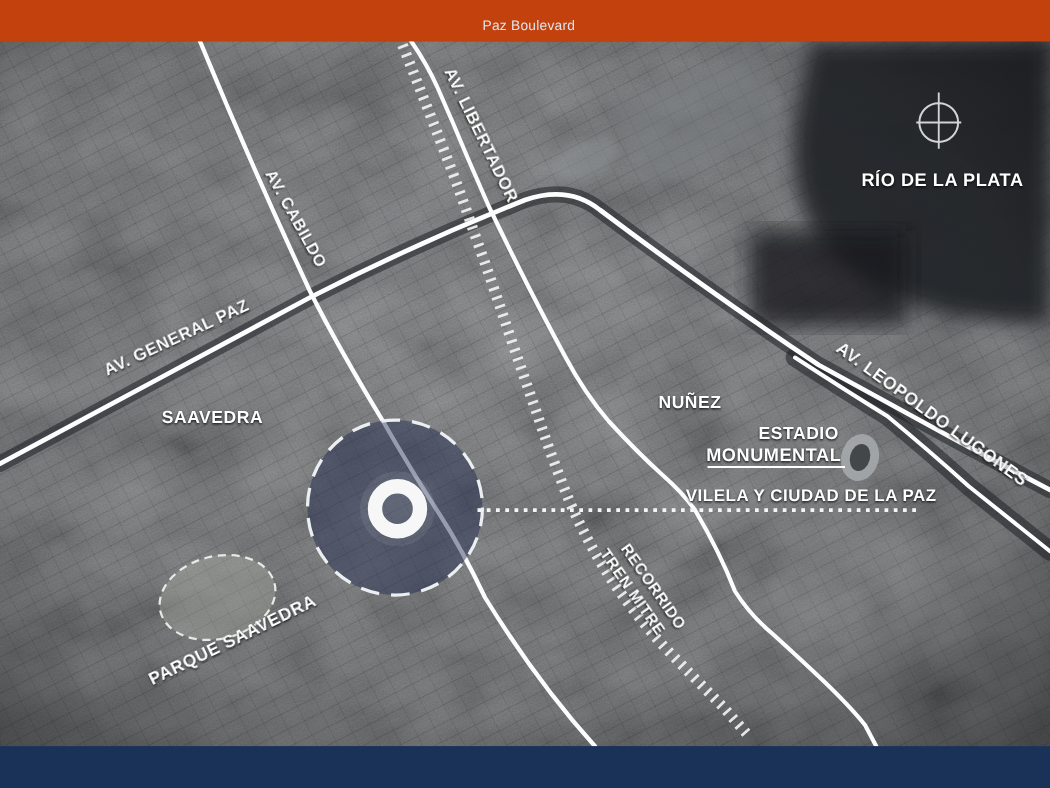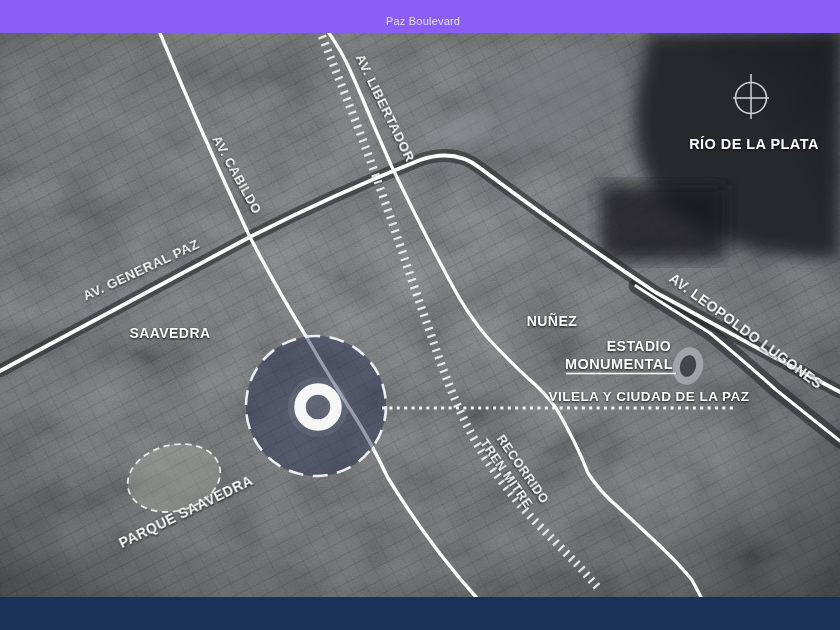--- a/index.html
+++ b/index.html
@@ -1,18 +1,18 @@
 <!DOCTYPE html>
 <html><head>
 <meta charset="utf-8">
 <style>
   html,body{margin:0;padding:0;background:#1a3158;}
   .stage{position:relative;width:840px;height:630px;background:#1a3158;overflow:hidden;
          font-family:"Liberation Sans",sans-serif;}
-  .topbar{position:absolute;left:0;top:0;width:840px;height:33px;background:#8b5cf6;z-index:3;}
+  .topbar{position:absolute;left:0;top:0;width:840px;height:33px;background:#c2410c;z-index:3;}
   .topbar .title{position:absolute;left:386px;top:15px;font-size:11px;color:#dde4ee;
                  letter-spacing:.2px;white-space:nowrap;}
   .bottombar{position:absolute;left:0;top:597px;width:840px;height:33px;background:#1a3158;z-index:3;}
   .mapwrap{position:absolute;left:0;top:33px;width:840px;height:564px;background:#33363a;}
   svg{display:block;}
   .maplabel{font-family:"Liberation Sans",sans-serif;font-weight:bold;fill:#ffffff;
             letter-spacing:.45px;filter:drop-shadow(0px 1px 1px rgba(0,0,0,.85));}
   .road{fill:none;stroke:#fdfdfd;stroke-linecap:round;stroke-linejoin:round;}
   .band{fill:none;stroke:#1e2125;stroke-linecap:round;opacity:.55;}
 </style>

